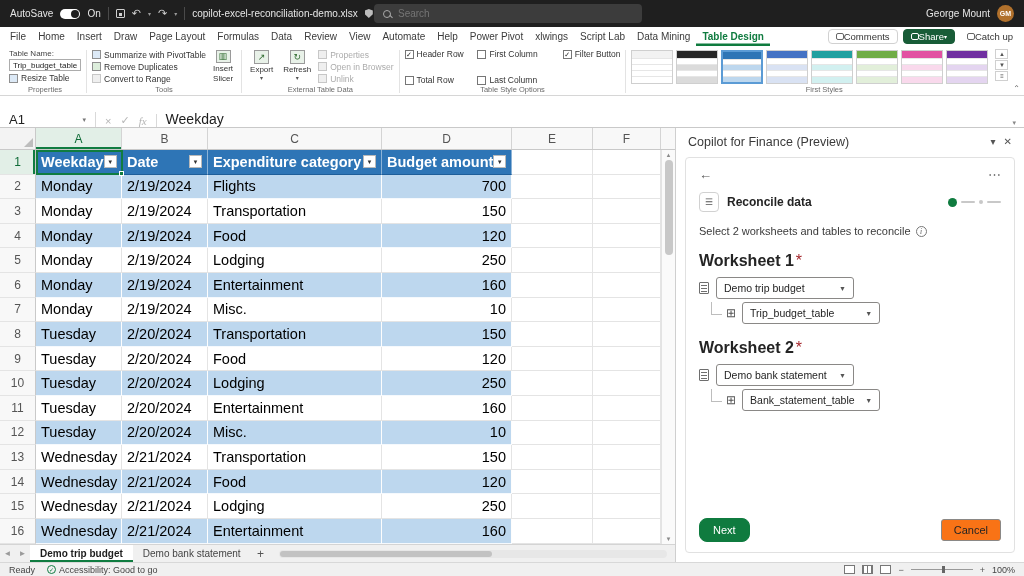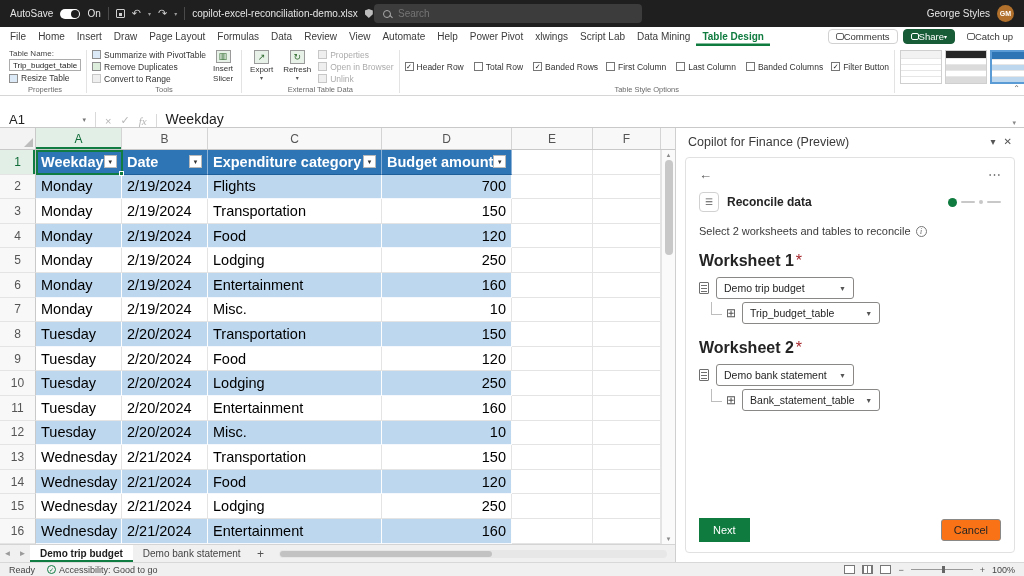--- a/index.html
+++ b/index.html
@@ -44,21 +44,21 @@
   .tn-input { border:1px solid #ACACAC; height:12px; width:72px; font-size:8px; padding:0 3px; color:#222; font-family:"Liberation Sans",sans-serif; }
   .small-item { display:flex; align-items:center; gap:3px; font-size:8.5px; color:#333; height:12px; white-space:nowrap; }
   .small-item.disabled { color:#ABABAB; }
   .mini-ic { width:9px; height:9px; border:1px solid #8F8F8F; background:#DCE9F6; flex:none; }
   .mini-ic.green { background:#DDEEDC; }
   .mini-ic.gray  { background:#EFEFEF; border-color:#C7C7C7; }
   .big-btn { display:flex; flex-direction:column; align-items:center; font-size:8px; color:#333; padding:1px 3px; line-height:1.15; text-align:center; gap:1px; }
   .big-ic { width:15px; height:14px; border:1px solid #9A9A9A; background:#E8F1E8; display:flex; align-items:center; justify-content:center; font-size:9px; color:#2F6B2F; }
   .chev-s { font-size:6px; color:#555; }
   .opt-cols { display:flex; gap:8px; }
-  .opt-col { display:flex; flex-direction:row; gap:10px; }
+  .opt-col { display:flex; flex-direction:column; gap:16px; }
   .opt-item { display:flex; align-items:center; gap:3px; font-size:8.5px; color:#333; white-space:nowrap; }
   .cbx { width:9px; height:9px; border:1px solid #767676; background:#fff; font-size:7px; color:#1F1F1F; display:flex; align-items:center; justify-content:center; line-height:1; flex:none; }
   .swatch-row { display:flex; gap:3px; align-items:center; }
   .swatch { width:42px; height:34px; border:1px solid #CFCFCF; background:#fff; display:flex; flex-direction:column; overflow:hidden; flex:none; }
   .swatch.selected { border:2px solid #5B9BD5; }
   .sw-h { height:7px; flex:none; }
   .sw-r { flex:1; }
   .gal-arrows { display:flex; flex-direction:column; gap:1px; margin-left:3px; }
   .gal-btn { width:13px; height:10px; border:1px solid #D0D0D0; font-size:6px; color:#555; display:flex; align-items:center; justify-content:center; background:#fff; }
   .ribbon-collapse { position:absolute; right:4px; bottom:2px; font-size:8px; color:#666; }
@@ -114,21 +114,21 @@
   .req { color:#A4262C; font-weight:400; margin-left:2px; }
   .combo-row { display:flex; align-items:center; gap:7px; margin-top:7px; }
   .doc-ic { width:10px; height:12px; border:1px solid #6E6E6E; border-radius:1px; position:relative; flex:none; }
   .doc-ic::after { content:""; position:absolute; left:1px; top:2px; right:1px; height:1px; background:#6E6E6E; box-shadow:0 3px 0 #6E6E6E, 0 6px 0 #6E6E6E; }
   .combo { height:22px; width:138px; border:1px solid #8A8886; border-radius:3px; display:flex; align-items:center; gap:6px; padding:0 7px; font-size:10.5px; color:#242424; background:#fff; }
   .combo .chev { margin-left:auto; font-size:7px; color:#555; }
   .tbl-row { display:flex; align-items:center; margin-left:12px; margin-top:3px; }
   .connector { width:11px; height:13px; border-left:1px solid #BDBDBD; border-bottom:1px solid #BDBDBD; margin-top:-9px; margin-right:4px; }
   .grid-ic { font-size:12px; color:#555; margin-right:6px; line-height:1; }
   .card-footer { margin-top:auto; display:flex; align-items:center; justify-content:space-between; }
-  .next-btn { background:#0F7B3F; color:#fff; font-size:11px; padding:5px 13px; border-radius:0; border:1px solid #0F7B3F; font-family:"Liberation Sans",sans-serif; }
+  .next-btn { background:#0F7B3F; color:#fff; font-size:11px; padding:5px 13px; border-radius:8px; border:1px solid #0F7B3F; font-family:"Liberation Sans",sans-serif; }
   .cancel-btn { background:#f97316; color:#242424; font-size:11px; padding:4px 12px; border-radius:3px; border:1px solid #8A8886; font-family:"Liberation Sans",sans-serif; }
 
   
   .tabbar { position:absolute; left:0; top:544px; width:675px; height:18px; background:#F0F0F0; border-top:1px solid #D4D4D4; display:flex; align-items:stretch; font-size:10px; color:#444; }
   .nav-ar { width:15px; display:flex; align-items:center; justify-content:center; color:#9A9A9A; font-size:8px; }
   .sheet-tab { padding:0 10px; display:flex; align-items:center; white-space:nowrap; }
   .sheet-tab.active { background:#fff; font-weight:700; color:#1C1C1C; box-shadow:inset 0 -2px 0 #107C41; }
   .add-tab { width:20px; display:flex; align-items:center; justify-content:center; color:#555; font-size:12px; }
   .hscroll { flex:1; display:flex; align-items:center; padding:0 8px; }
   .htrack { flex:1; height:8px; background:#E7E7E7; border-radius:4px; display:flex; align-items:center; padding:0 1px; }
@@ -165,21 +165,21 @@
   <span class="shield-ic"></span>
   <span class="label-status">No Label • Saved</span>
   <span class="tb-chev">▾</span>
 
   <div class="search-box">
     <span class="mag"></span>
     <input type="text" placeholder="Search" style="">
   </div>
 
   <div class="tb-right">
-    <span>George Styles</span>
+    <span>George Mount</span>
     <span class="avatar">GM</span>
   </div>
 </div>
 
 <div class="tabrow">
   <div style="display:flex;align-items:stretch;">
       <div class="ribbon-tab">File</div>
       <div class="ribbon-tab">Home</div>
       <div class="ribbon-tab">Insert</div>
       <div class="ribbon-tab">Draw</div>

